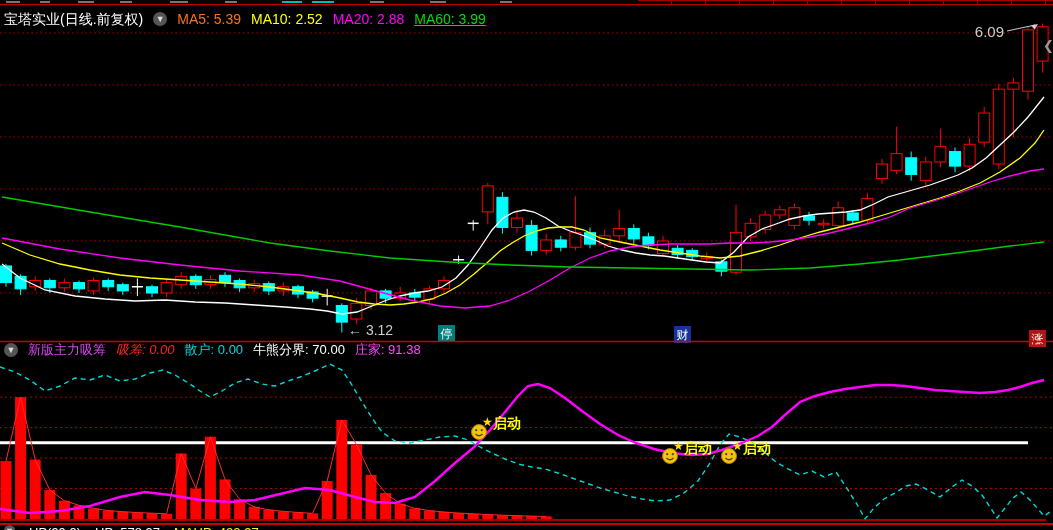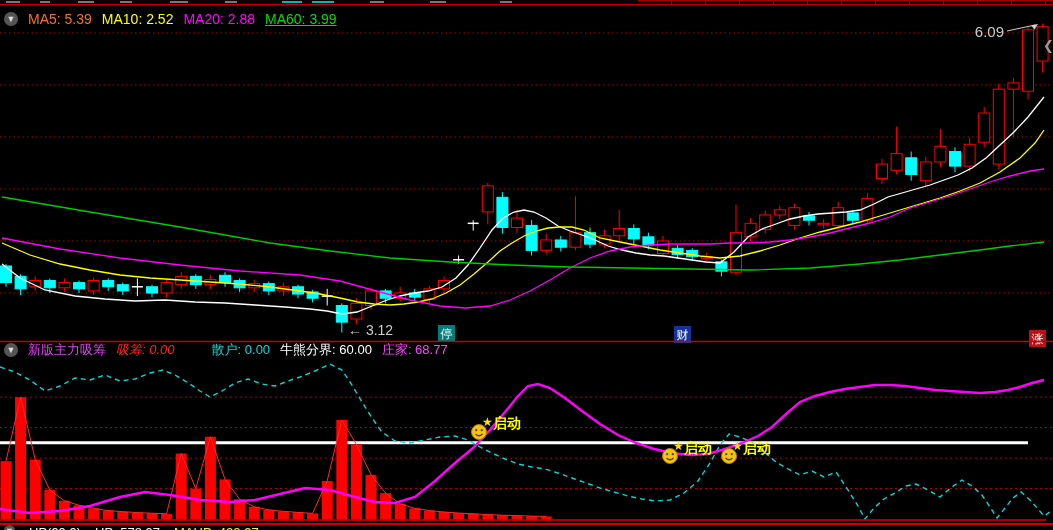--- a/index.html
+++ b/index.html
@@ -294,34 +294,35 @@
         <circle cx="729" cy="456" r="7.5" fill="#f2c515" stroke="#b87a00" stroke-width="1"></circle>
         <circle cx="726.2" cy="454.2" r="1.1" fill="#5c3a00"></circle>
         <circle cx="731.8" cy="454.2" r="1.1" fill="#5c3a00"></circle>
         <path d="M725.5,458 Q729,461.5 732.5,458" stroke="#5c3a00" fill="none" stroke-width="1.2"></path>
         <text x="732" y="450" fill="#ffe000" font-size="12">★</text>
         <text x="743" y="453" fill="#ffff00" font-size="14" font-weight="bold">启动</text>
       </g>
     </svg>
 
   <div id="main-header" class="hdr">
+    <span style="color:#ffffff">宝塔实业(日线.前复权)</span>
     <span class="circ-icon">▼</span>
     <span style="color: #f97316;">MA5: 5.39</span>
     <span style="color: rgb(255, 255, 0);">MA10: 2.52</span>
     <span style="color: rgb(255, 0, 255);">MA20: 2.88</span>
     <span style="color: rgb(0, 221, 0); text-decoration: underline;">MA60: 3.99</span>
   </div>
 
   <div id="sub-header" class="hdr">
     <span class="circ-icon">▼</span>
     <span style="color:#d946ef">新版主力吸筹</span>
     <span style="color: rgb(255, 34, 34); font-style: italic;"><span>吸筹:</span><span> 0.00</span></span>
-    <span style="color: rgb(0, 221, 221); margin-left: 27px;"><span>散户:</span><span> 0.00</span></span>
-    <span style="color: rgb(255, 255, 255);"><span>牛熊分界:</span><span> 60.00</span></span>
-    <span style="color: rgb(255, 68, 255);"><span>庄家:</span><span> 68.77</span></span>
+    <span style="color: rgb(0, 221, 221);"><span>散户:</span><span> 0.00</span></span>
+    <span style="color: rgb(255, 255, 255);"><span>牛熊分界:</span><span> 70.00</span></span>
+    <span style="color: rgb(255, 68, 255);"><span>庄家:</span><span> 91.38</span></span>
   </div>
 
   <div id="bottom-row">
     <div class="inner">
       <span class="circ-icon" style="width:11px;height:11px">▼</span>
       <span style="color:#ffffff">HP(99.9)</span>
       <span style="color: rgb(255, 255, 255);"><span>HP:</span><span> 578.97</span></span>
       <span style="color: rgb(255, 255, 0);"><span>MAHP:</span><span> 422.97</span></span>
     </div>
   </div>

